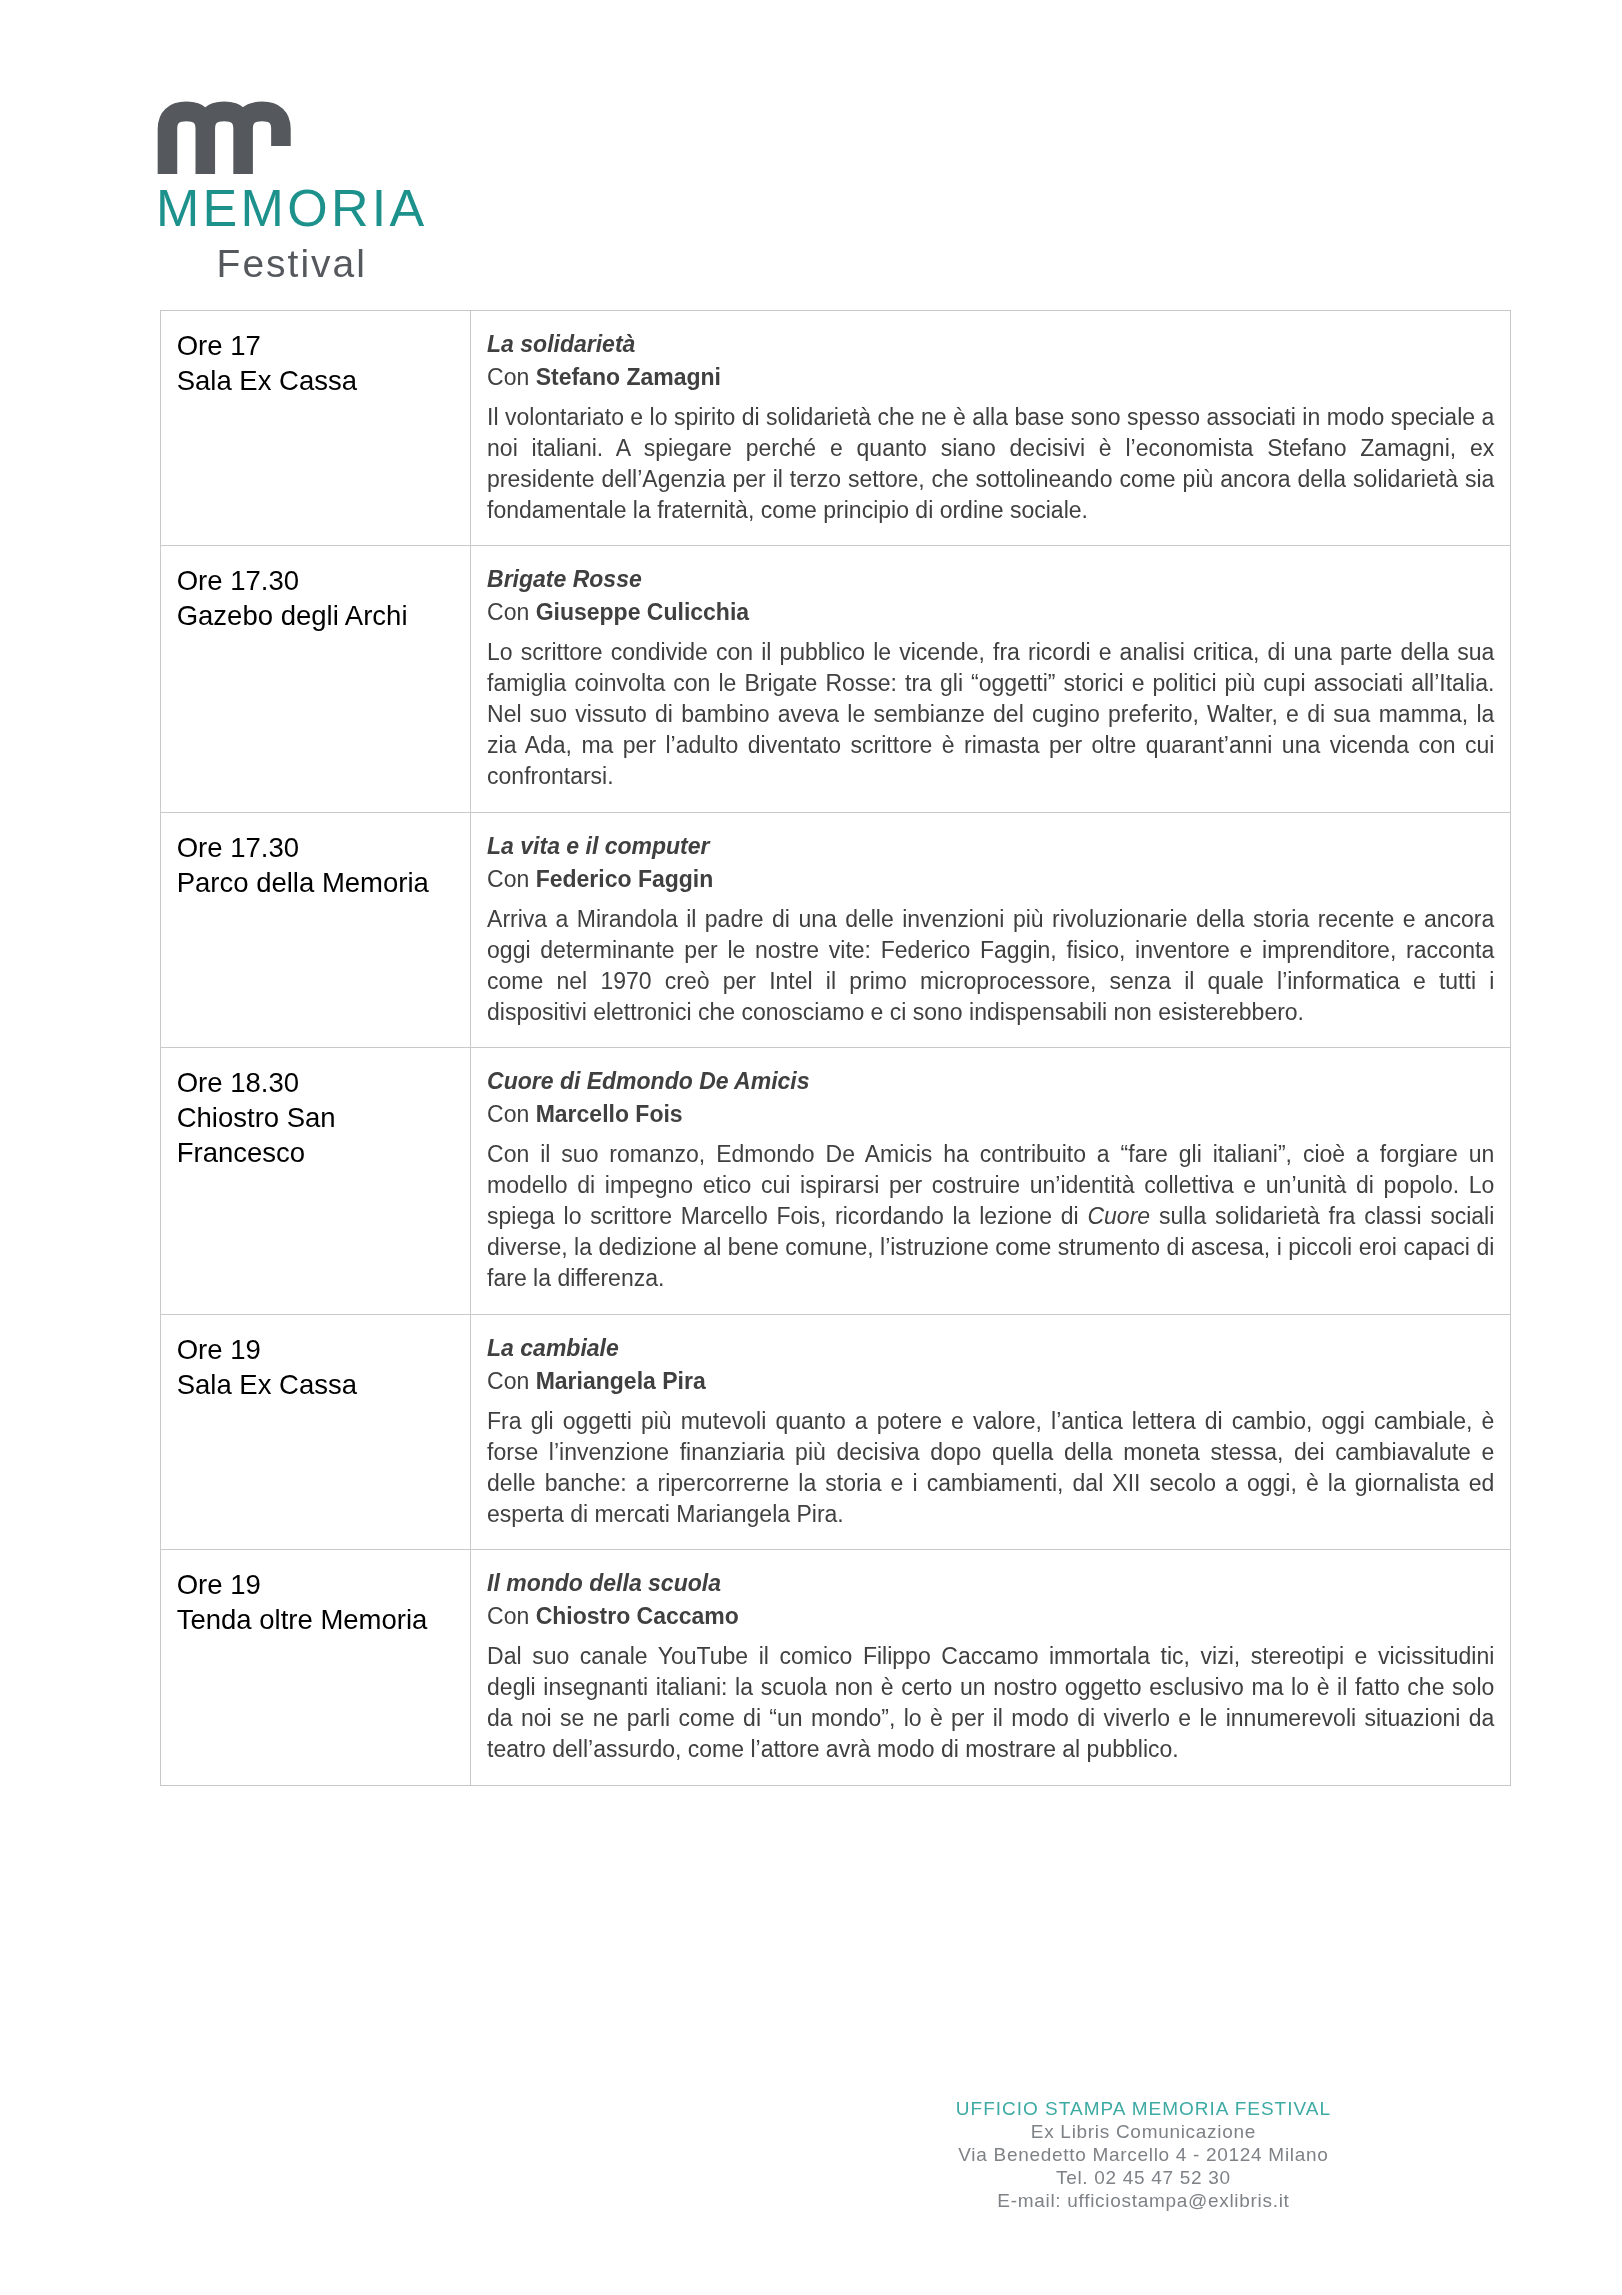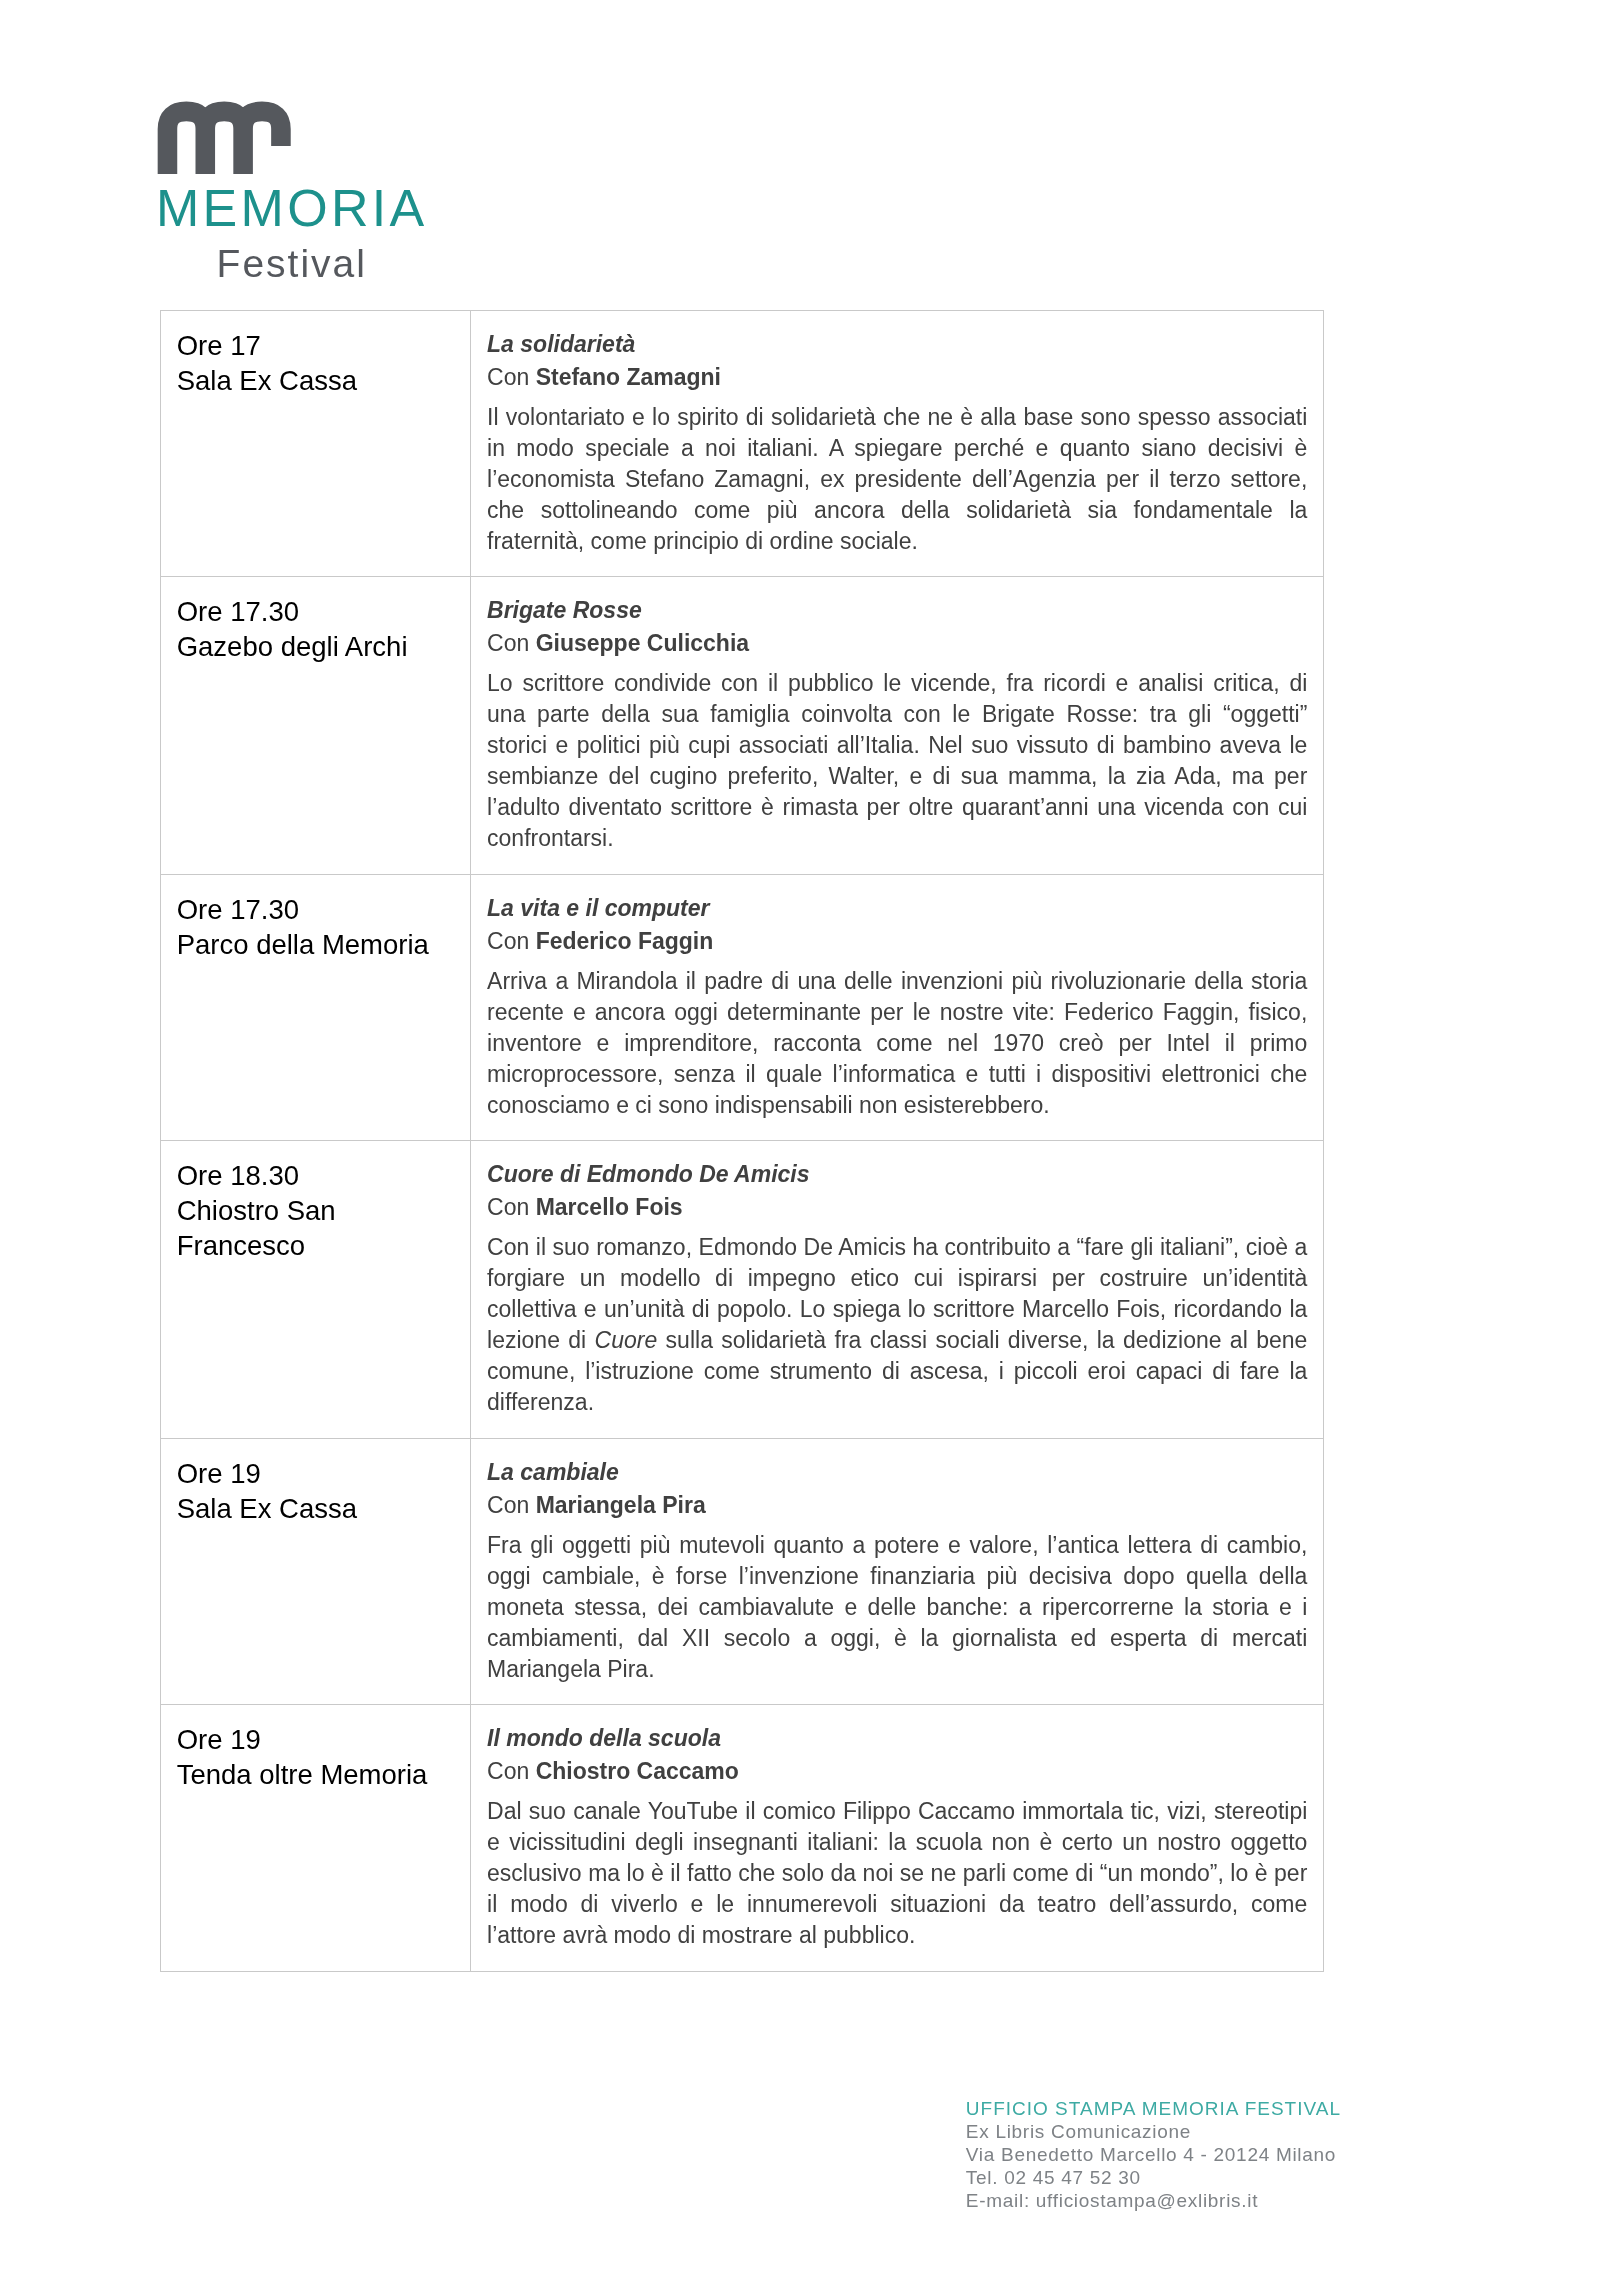--- a/index.html
+++ b/index.html
@@ -30,21 +30,21 @@
     letter-spacing:2px;
     color:#55585d;
     font-weight:400;
     text-align:center;
   }
   
   table.events{
     position:absolute;
     left:160px;
     top:310px;
-    width:1164px;
+    width:1351px;
     border-collapse:collapse;
     table-layout:fixed;
   }
   table.events td{
     border:1.3px solid #c9c9c9;
     vertical-align:top;
     padding:17px 15.7px 19.6px 15.7px;
   }
   td.cell-when{
     width:278px;
@@ -73,21 +73,21 @@
   
   .footer-block{
     position:absolute;
     top:2097px;
     font-size:19px;
     line-height:23px;
     letter-spacing:0.7px;
     color:#7e8286;
   }
   .footer-left{left:281px;text-align:left;}
-  .footer-right{right:281px;text-align:left;}
+  .footer-right{right:291px;text-align:center;}
   .footer-heading{
     color:#3daaa3;
     letter-spacing:1px;
   }
 </style>
 </head>
 <body>
 
 <div class="page">
 

